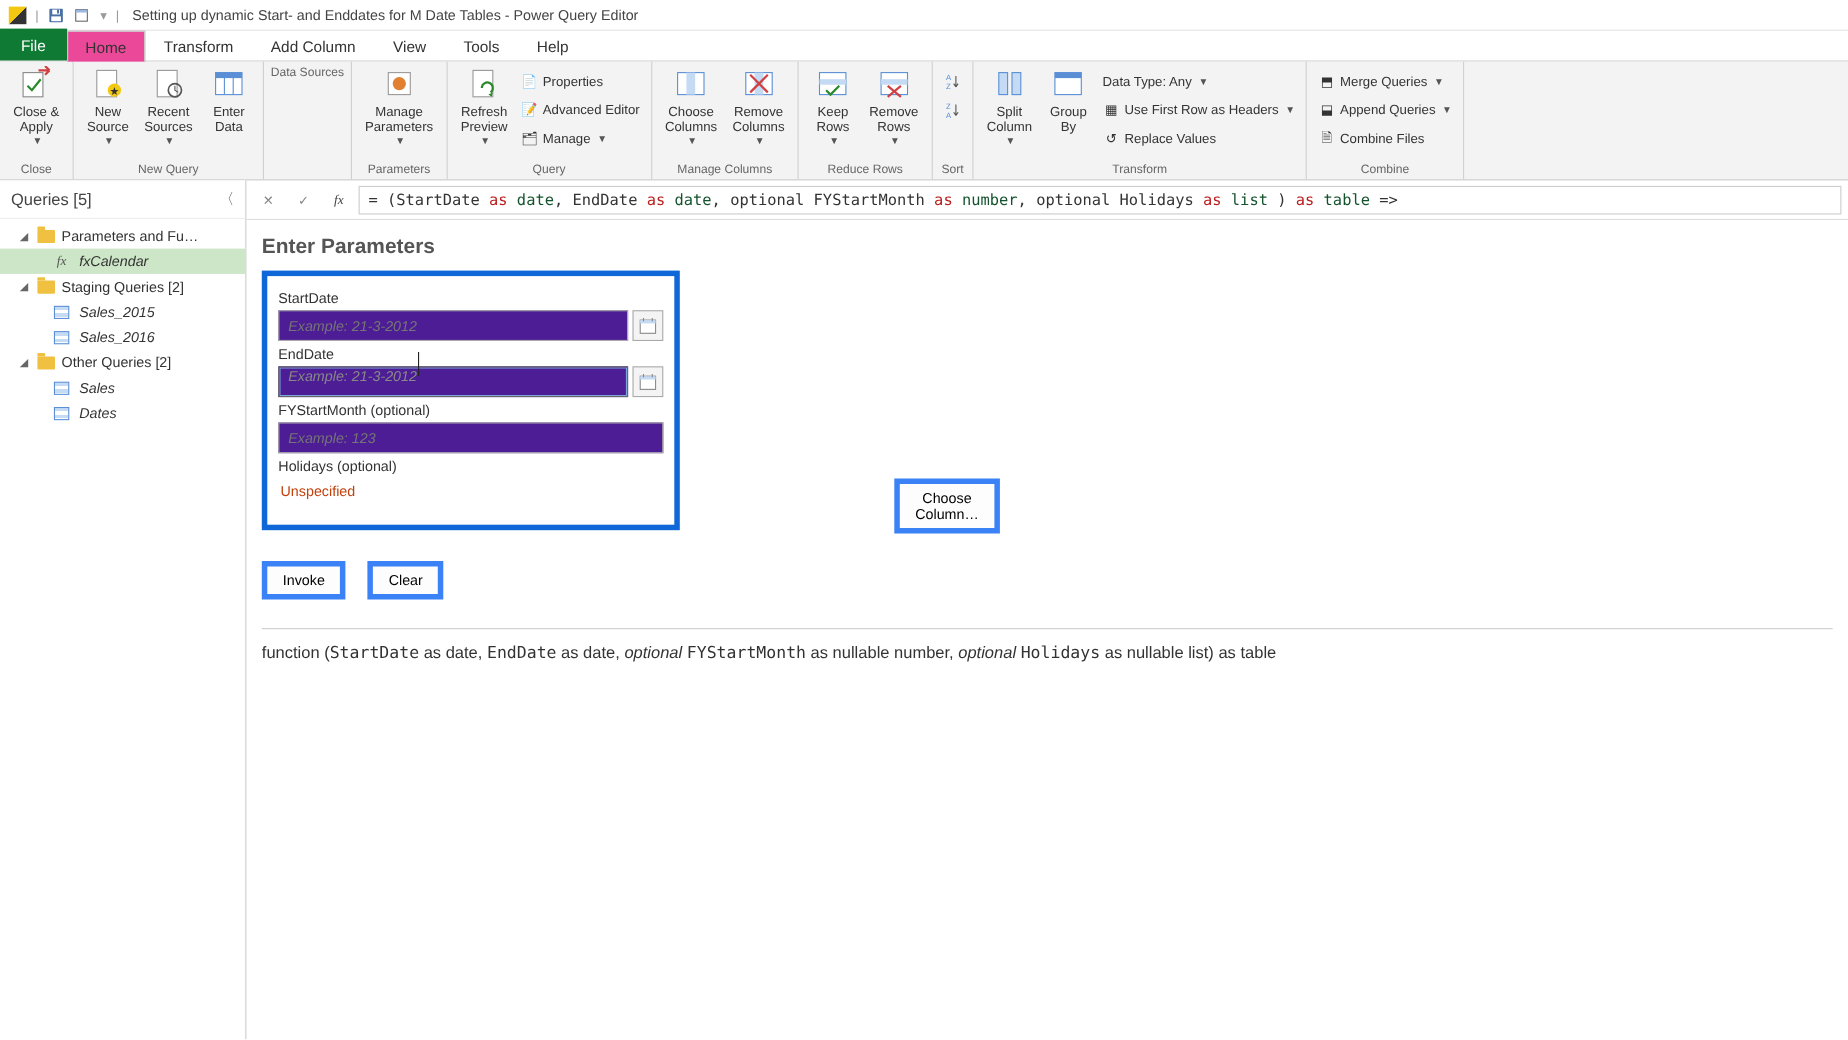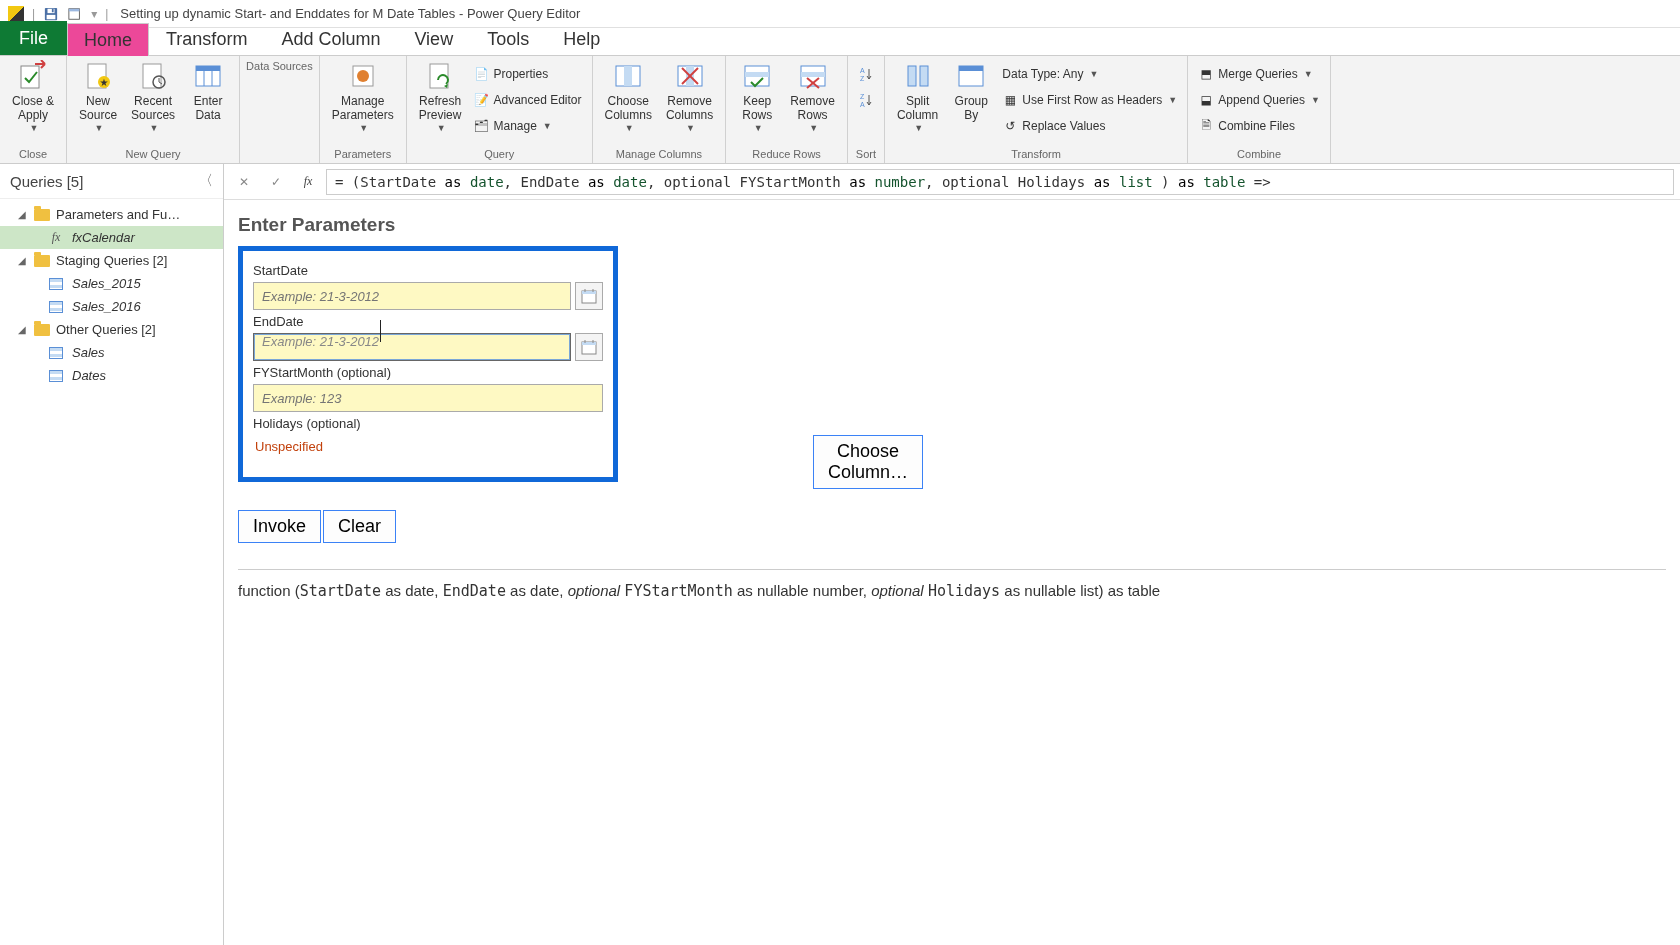--- a/index.html
+++ b/index.html
@@ -8,21 +8,21 @@
 
 .titlebar { height: 28px; background: #fff; display: flex; align-items: center; padding: 0 4px; border-bottom: 1px solid #e0e0e0; }
 .titlebar .app-icon { width: 16px; height: 16px; background: linear-gradient(135deg,#f2c811 50%,#333 50%); margin: 0 4px; }
 .titlebar .sep { color: #999; margin: 0 4px; }
 .qat-btn { width: 20px; height: 20px; margin: 0 2px; display: inline-flex; align-items: center; justify-content: center; cursor: pointer; }
 .qat-btn svg { width: 14px; height: 14px; }
 .titlebar .title { margin-left: 8px; font-size: 13px; color: #444; }
 
 
 .menutabs { height: 28px; background: #fff; display: flex; align-items: flex-end; border-bottom: 1px solid #ccc; }
-.menutabs .tab { padding: 6px 16px 5px; font-size: 18px; cursor: pointer; border: 1px solid transparent; border-bottom: none; }
+.menutabs .tab { padding: 6px 16px 5px; font-size: 14px; cursor: pointer; border: 1px solid transparent; border-bottom: none; }
 .menutabs .tab.file { background: #0e7a34; color: #fff; padding: 6px 18px; }
 .menutabs .tab.active { background: #ec4899; border-color: #ccc; position: relative; top: 1px; }
 
 
 .ribbon { height: 108px; background: #f3f3f3; border-bottom: 1px solid #ccc; display: flex; }
 .rgroup { border-right: 1px solid #d0d0d0; padding: 2px 6px 0; display: flex; flex-direction: column; justify-content: space-between; }
 .rgroup-row { display: flex; align-items: flex-start; gap: 2px; height: 88px; }
 .rgroup-label { text-align: center; font-size: 11px; color: #666; padding: 2px 0 3px; }
 .rbtn-big { display: flex; flex-direction: column; align-items: center; justify-content: flex-start; padding: 2px 6px; cursor: pointer; min-width: 50px; text-align: center; line-height: 1.2; font-size: 12px; }
 .rbtn-big .ricon { width: 32px; height: 32px; margin-bottom: 2px; display: flex; align-items: center; justify-content: center; }
@@ -46,37 +46,37 @@
 .tree-item .qicon { width: 16px; height: 14px; display:inline-flex; align-items:center; justify-content:center; }
 .tree-item .fx { font-style: italic; font-family: Georgia, serif; font-size: 12px; color: #555; }
 .tree-item .tbl { width:14px; height:12px; border:1px solid #5a8fd6; background: repeating-linear-gradient(#c4dbf3,#c4dbf3 3px,#fff 3px,#fff 6px); }
 
 
 .main { flex: 1; display: flex; flex-direction: column; }
 .formulabar { height: 36px; border-bottom: 1px solid #ddd; display: flex; align-items: center; padding: 0 6px; gap: 4px; }
 .fb-btn { width: 28px; height: 26px; display:flex; align-items:center; justify-content:center; cursor:pointer; color:#888; border:1px solid transparent; }
 .fb-fx { font-style: italic; font-family: Georgia, serif; color:#444; }
 .fb-input { flex:1; border:1px solid #ccc; height:26px; padding:0 8px; font-family: Consolas, monospace; font-size:14px; background:#fff; display:flex; align-items:center; white-space:pre; overflow:hidden; }
-.kw { color: #000000; text-align: center; }
+.kw { color: #b91c1c; text-align: center; }
 .ty { color: #14532d; }
 
 .content { padding: 14px 14px; overflow:auto; flex:1; }
 .section-title { font-size: 19px; color: #555; margin-bottom: 10px; font-weight: bold; }
 .param-box { border: 5px solid #1068d8; padding: 8px 10px 12px; width: 380px; position: relative; }
 .param-label { font-size: 13px; color: #333; margin: 4px 0 4px; }
 .param-row { display:flex; align-items:center; gap:4px; }
-.param-input { flex:1; height:28px; border:1px solid #aaa; padding:0 8px; font-style: italic; color:#888; font-size:13px; background:#fef9c3; }
+.param-input { flex:1; height:28px; border:1px solid #aaa; padding:0 8px; font-style: italic; color:#888; font-size:13px; background:#4c1d95; }
 .param-input.focus { border:1px solid #666; box-shadow: 0 0 0 1px #7aa7d8 inset; }
 .date-btn { width:28px; height:28px; border:1px solid #aaa; background:#f4f4f4; display:flex; align-items:center; justify-content:center; cursor:pointer; }
 .date-btn svg { width:16px; height:16px; }
 .unspecified { color:#c2410c; font-size:13px; padding:4px 2px; }
 .choose-col { position:absolute; left:560px; top:0; }
 .choose-wrap { position: relative; height: 30px; }
-.btn { border:1px solid #3b82f6; background:#fdfdfd; padding:5px 14px; font-size:18px; cursor:pointer; }
-.actions { margin-top: 28px; display:flex; gap:2px; }
+.btn { border:5px solid #3b82f6; background:#fdfdfd; padding:5px 14px; font-size:13px; cursor:pointer; }
+.actions { margin-top: 28px; display:flex; gap:20px; }
 .divider { border-top:1px solid #ccc; margin: 26px 0 12px; }
 .fn-sig { font-size: 15px; color:#333; font-family: "Segoe UI", sans-serif; }
 .fn-sig .mono { font-family: Consolas, monospace; }
 .fn-sig .opt { font-style: italic; }
 
 .caret-i { position:relative; }
 .caret-i::after { content:""; position:absolute; right:-2px; top:-14px; width:1px; height:22px; background:#222; }
 </style>
 </head>
 <body>

